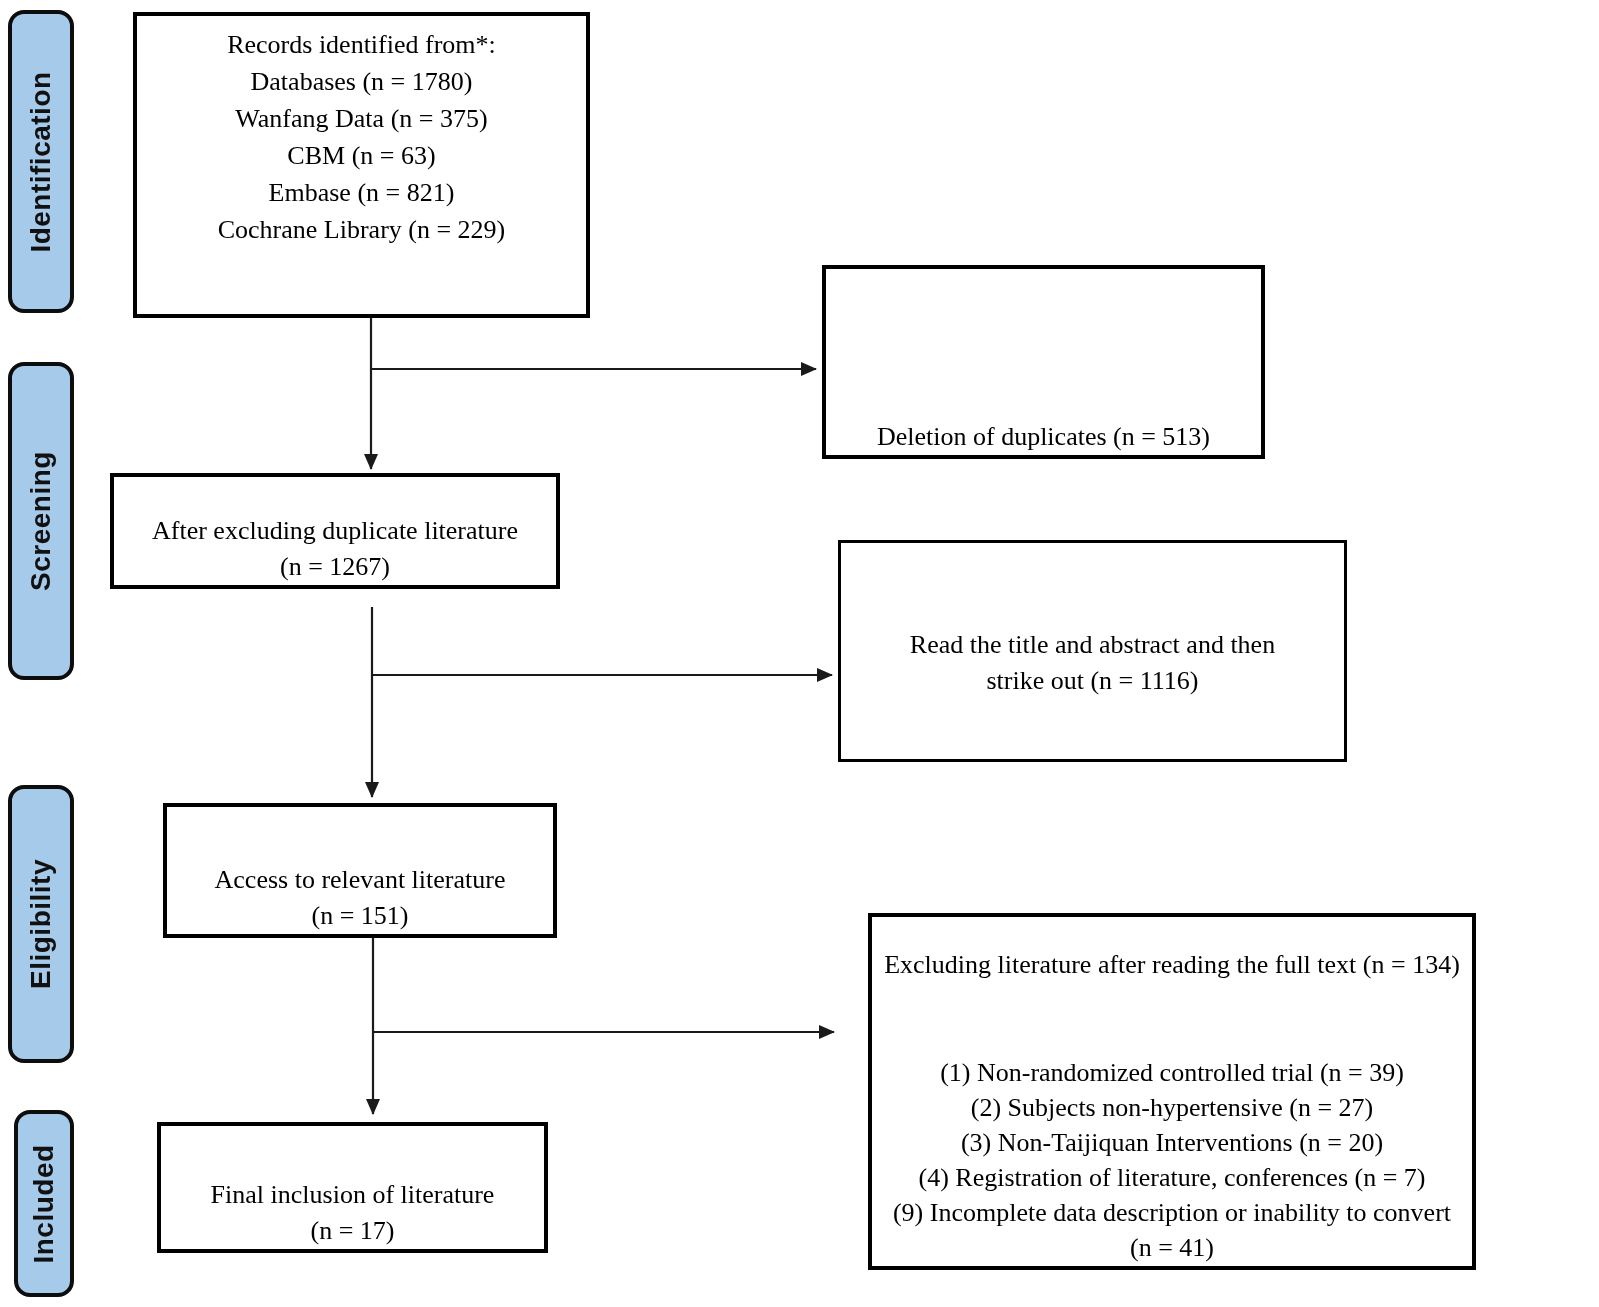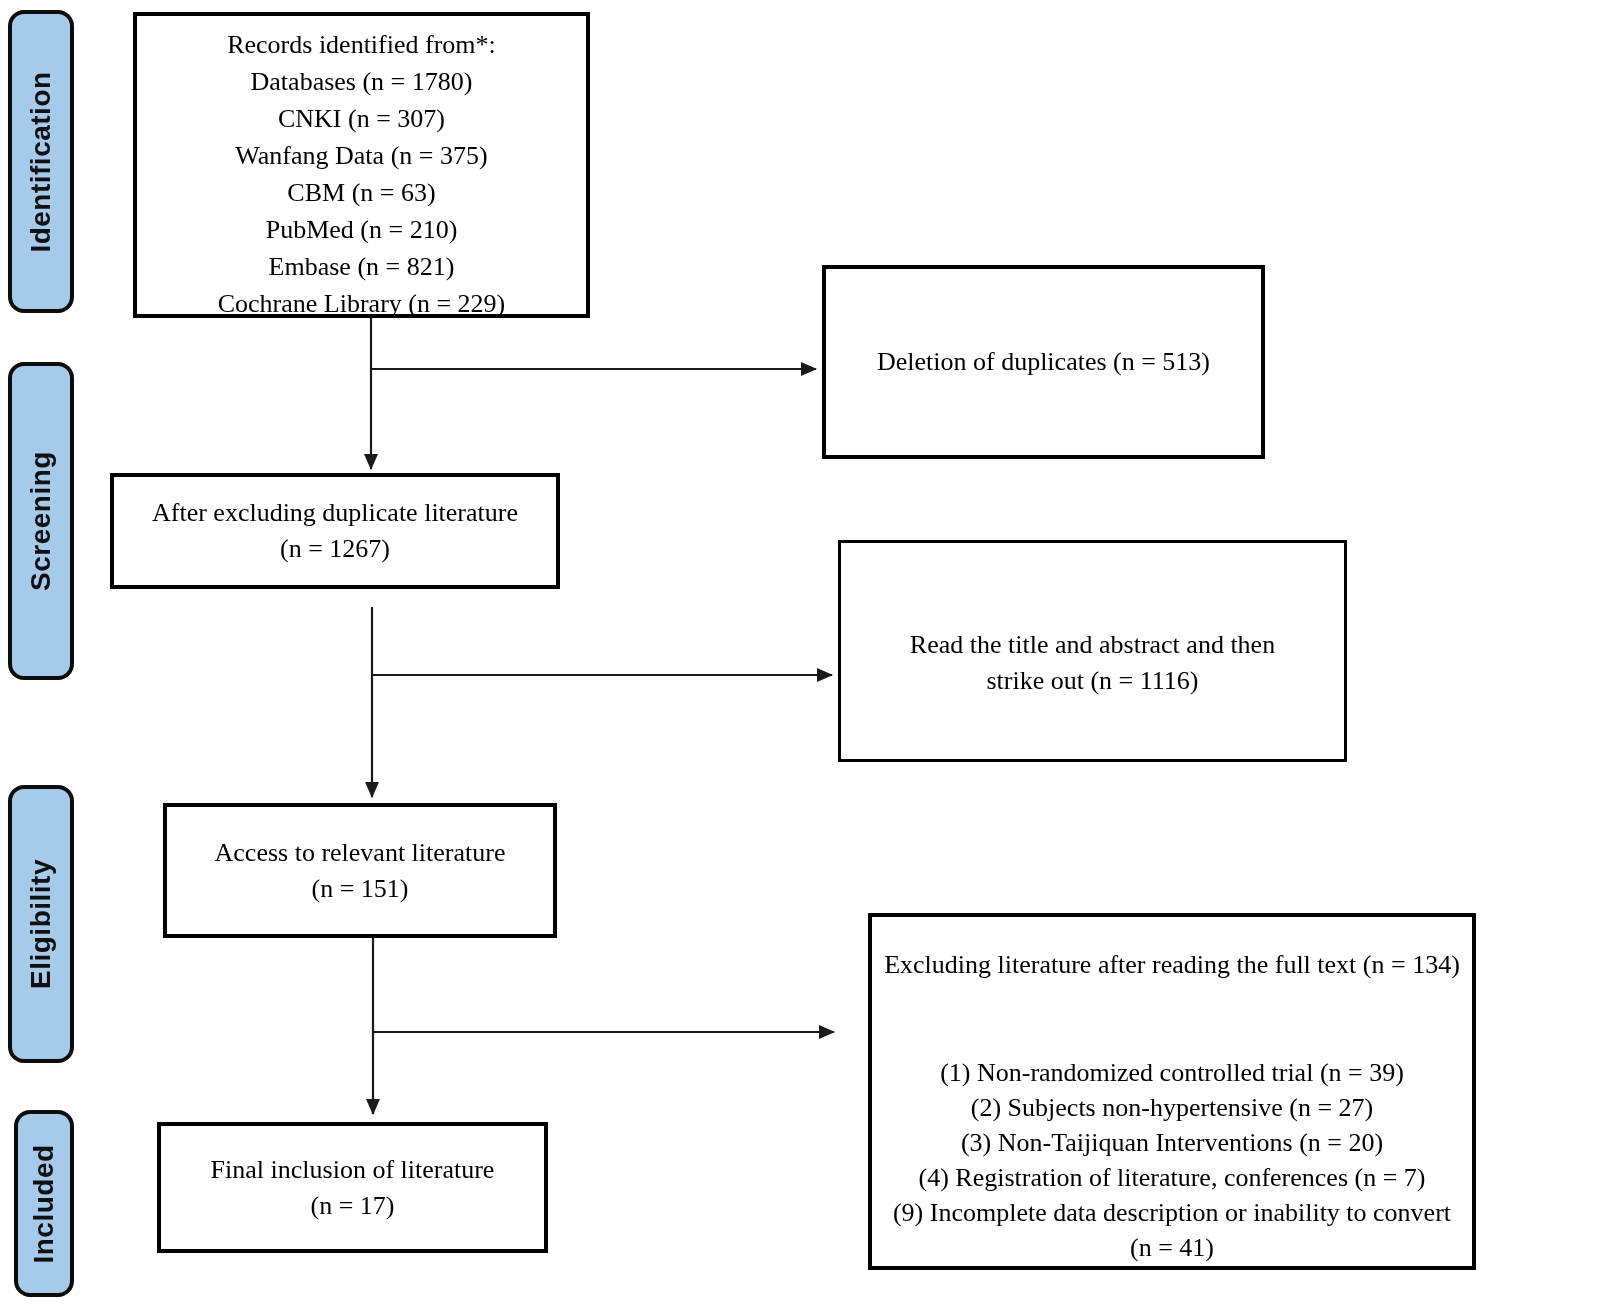--- a/index.html
+++ b/index.html
@@ -46,21 +46,21 @@
     box-sizing: border-box;
     text-align: center;
     font-size: 26px;
     line-height: 36px;
   }
   .fbox .nowrap { white-space: nowrap; }
   .centered {
     display: flex;
     flex-direction: column;
     align-items: center;
-    justify-content: center;
+    justify-content: flex-end;
   }
 
   #box-identification {
     left: 133px; top: 12px; width: 457px; height: 306px;
     padding-top: 10px; line-height: 37px; overflow: hidden;
   }
   #box-duplicates   { left: 822px; top: 265px; width: 443px; height: 194px; }
   #box-after-dup    { left: 110px; top: 473px; width: 450px; height: 116px; }
   #box-title-abs    { left: 838px; top: 540px;  width: 509px; height: 222px;
                       border-width: 3px; justify-content: flex-start; padding-top: 84px; }
@@ -109,24 +109,22 @@
   <div class="stage" id="stage-eligibility">
     <span>Eligibility</span>
   </div>
   <div class="stage" id="stage-included">
     <span>Included</span>
   </div>
 
   <div class="fbox" id="box-identification">
     <span class="block-line nowrap">Records identified from*:</span>
     <span class="block-line nowrap">Databases (n = 1780)</span>
-    <span class="block-line nowrap">CNKI (n = 307)</span>
     <span class="block-line nowrap">Wanfang Data (n = 375)</span>
     <span class="block-line nowrap">CBM (n = 63)</span>
-    <span class="block-line nowrap">PubMed (n = 210)</span>
     <span class="block-line nowrap">Embase (n = 821)</span>
     <span class="block-line nowrap">Cochrane Library (n = 229)</span>
   </div>
 
   <div class="fbox centered" id="box-duplicates">
     <span class="nowrap">Deletion of duplicates (n = 513)</span>
   </div>
 
   <div class="fbox centered" id="box-after-dup">
     <span class="block-line nowrap">After excluding duplicate literature</span>

